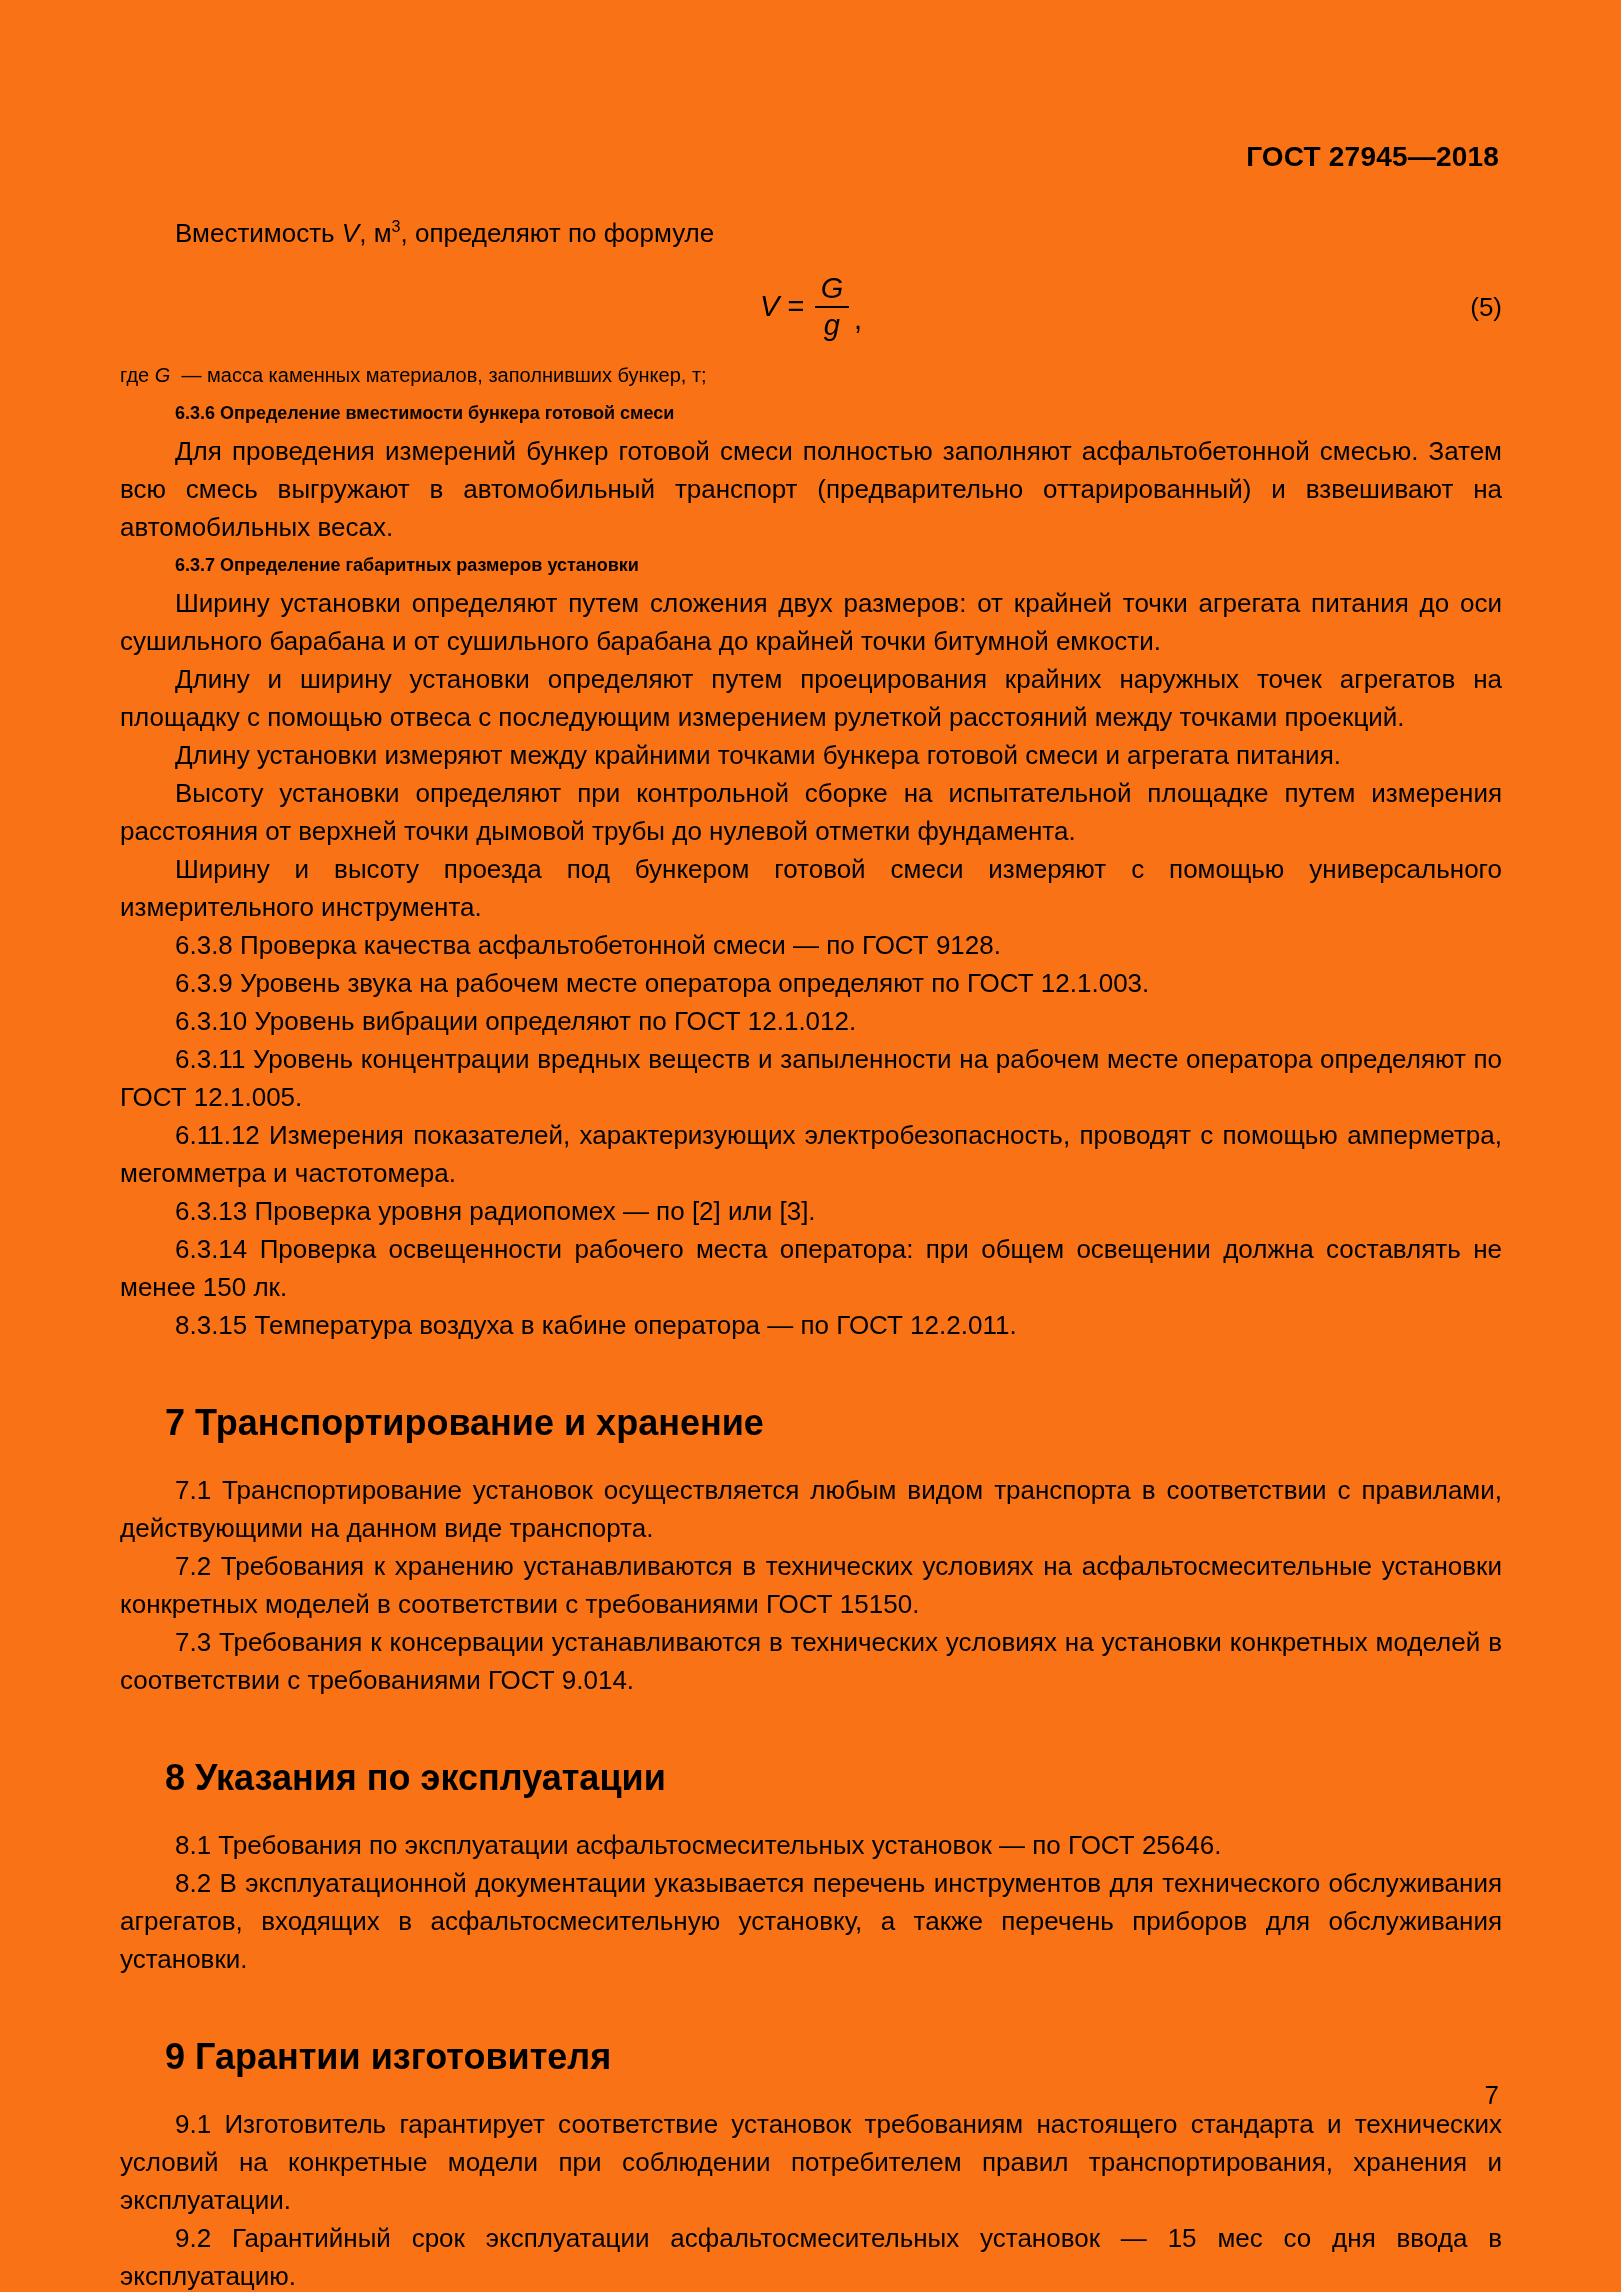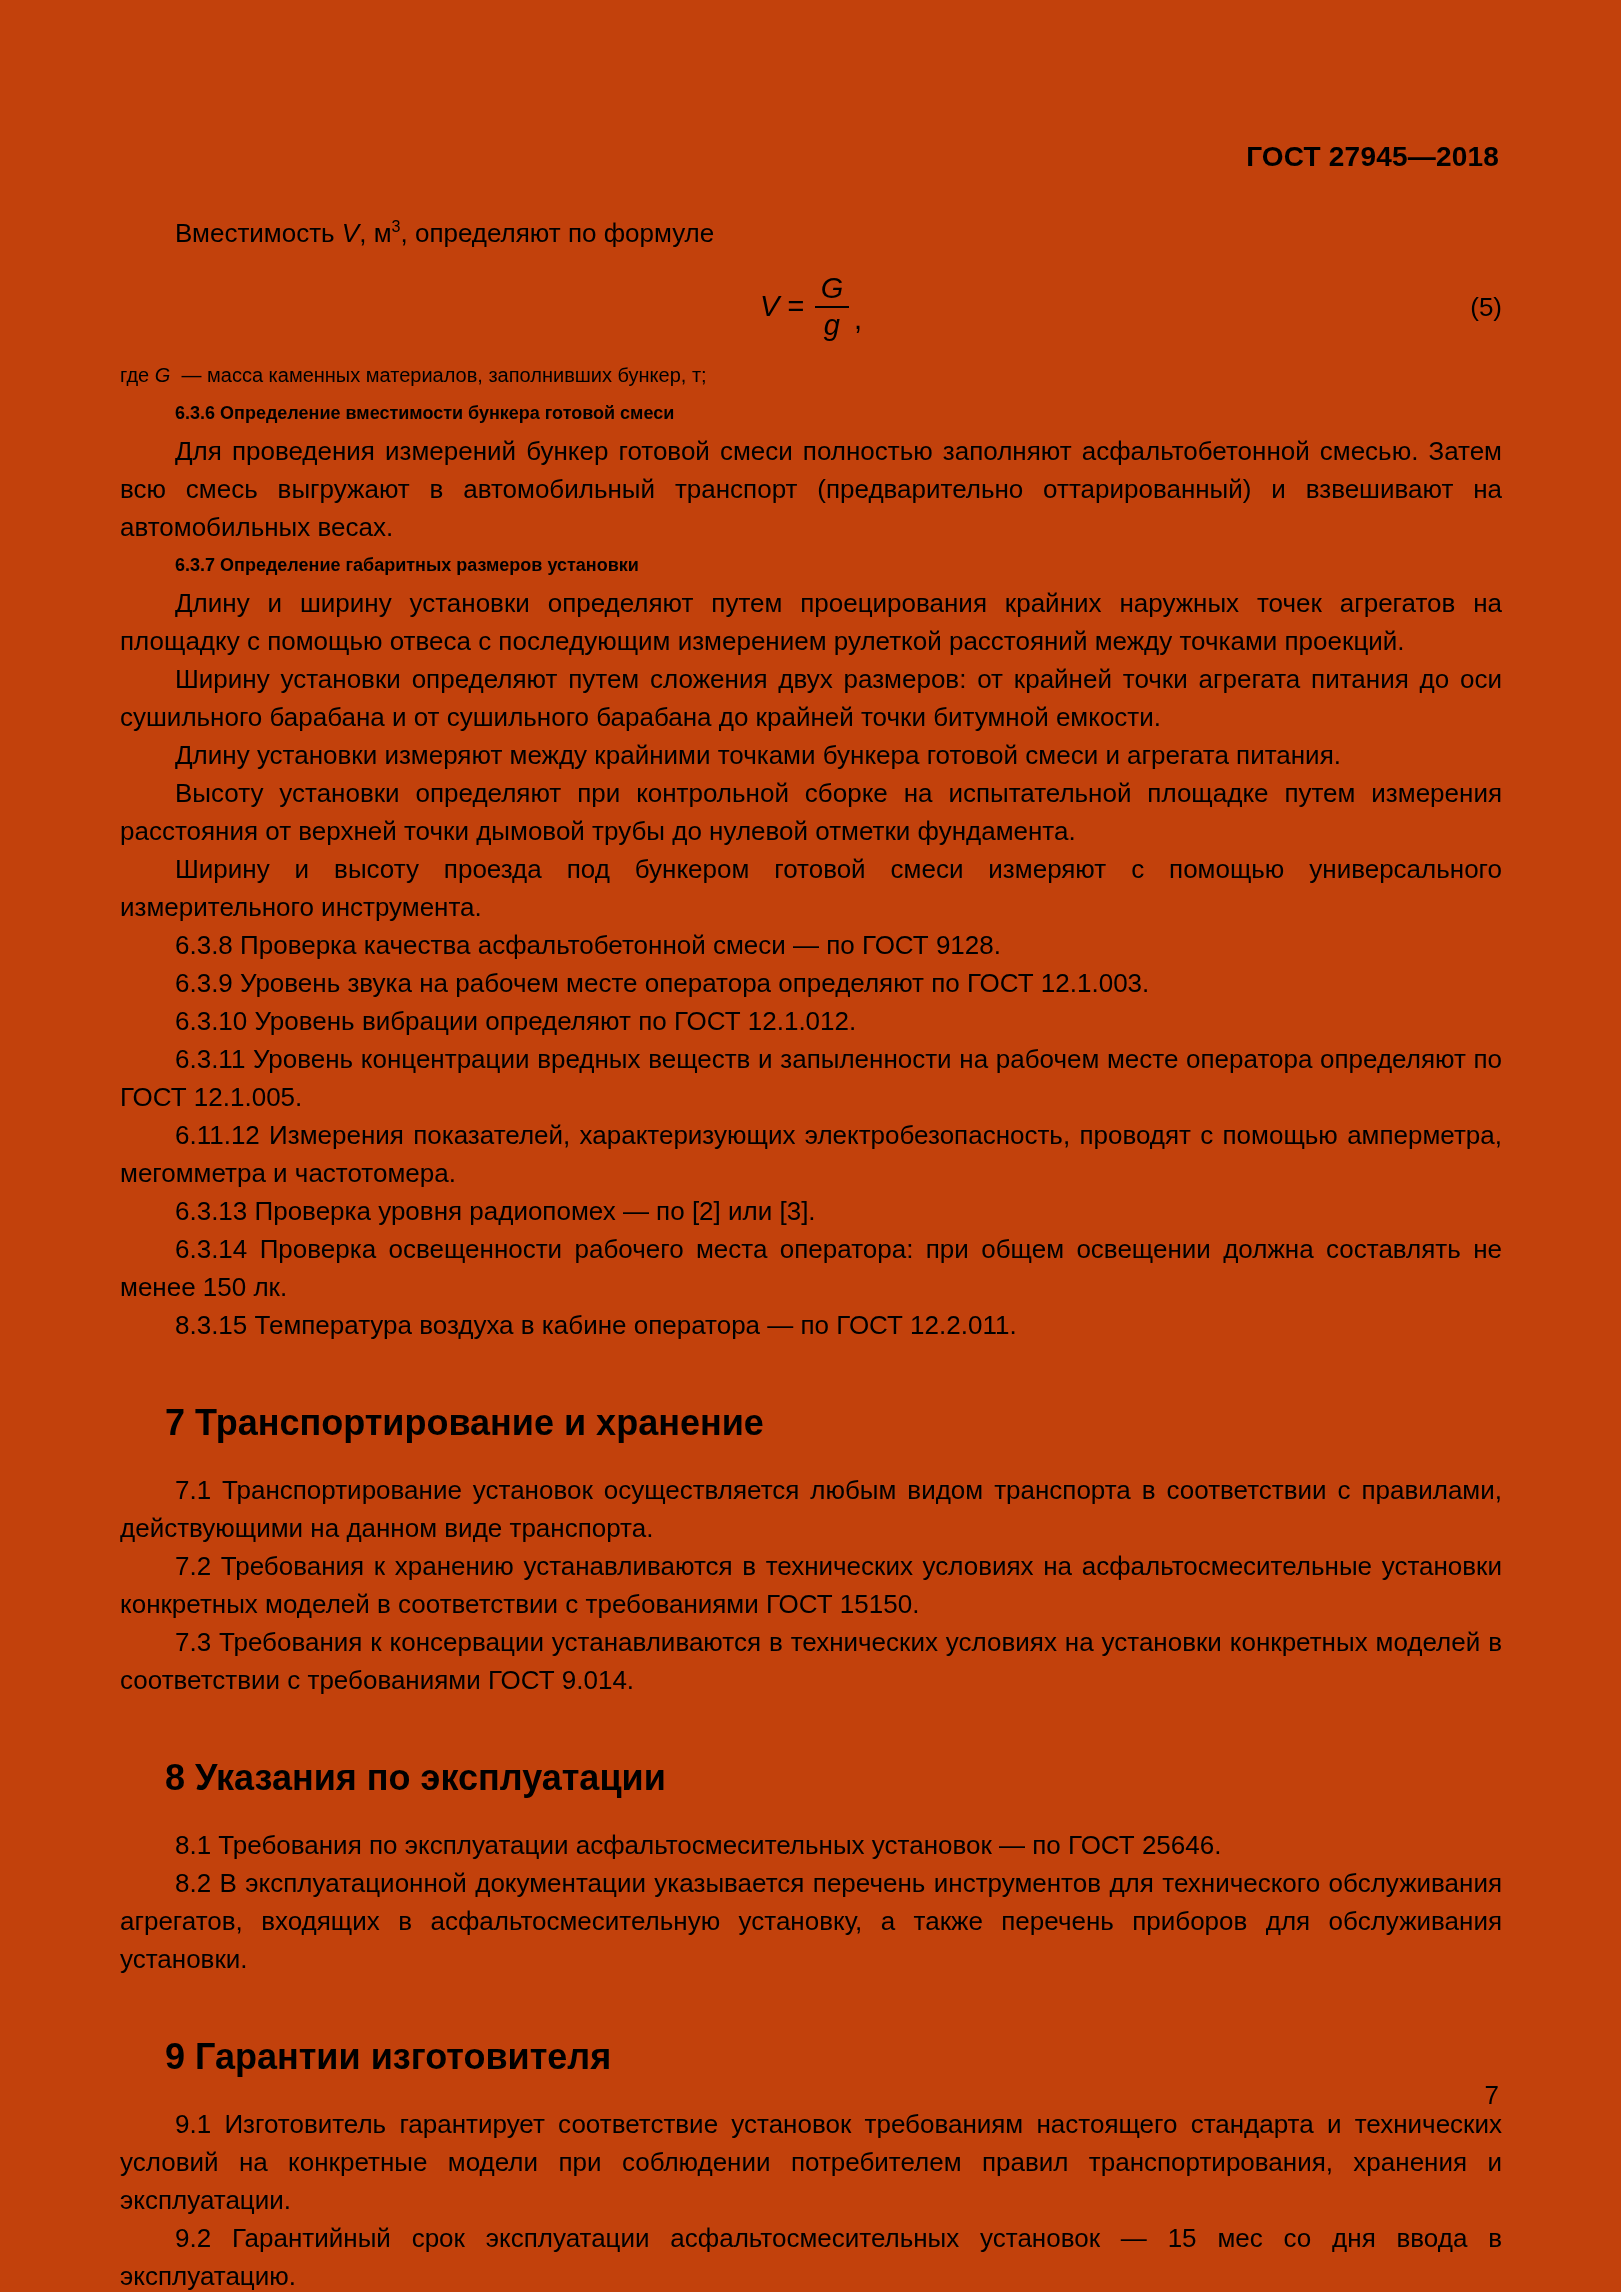--- a/index.html
+++ b/index.html
@@ -8,21 +8,21 @@
     background: #ffffff;
   }
   body {
     font-family: "Liberation Sans", sans-serif;
     color: #000000;
   }
   .page {
     position: relative;
     width: 1621px;
     height: 2293px;
-    background: #c2410c;
+    background: #f97316;
     box-sizing: border-box;
     overflow: hidden;
   }
   .header {
     position: absolute;
     top: 141px;
     right: 122px;
     font-size: 28px;
     font-weight: bold;
     letter-spacing: 0.2px;
@@ -165,22 +165,22 @@
     </div>
 
     <div class="where-block">
       <span class="where-line"><span>где</span>&nbsp;<span class="gvar">G</span>&nbsp;&nbsp;<span>—</span>&nbsp;<span>масса каменных материалов, заполнивших бункер, т;</span></span>
     </div>
 
     <p class="bold-head">6.3.6 Определение вместимости бункера готовой смеси</p>
     <p class="indent">Для проведения измерений бункер готовой смеси полностью заполняют асфальтобетонной смесью. Затем всю смесь выгружают в автомобильный транспорт (предварительно оттарированный) и взвешивают на автомобильных весах.</p>
 
     <p class="bold-head">6.3.7 Определение габаритных размеров установки</p>
+    <p class="indent">Ширину установки определяют путем сложения двух размеров: от крайней точки агрегата питания до оси сушильного барабана и от сушильного барабана до крайней точки битумной емкости.</p>
     <p class="indent">Длину и ширину установки определяют путем проецирования крайних наружных точек агрегатов на площадку с помощью отвеса с последующим измерением рулеткой расстояний между точками проекций.</p>
-    <p class="indent">Ширину установки определяют путем сложения двух размеров: от крайней точки агрегата питания до оси сушильного барабана и от сушильного барабана до крайней точки битумной емкости.</p>
     <p class="indent">Длину установки измеряют между крайними точками бункера готовой смеси и агрегата питания.</p>
     <p class="indent">Высоту установки определяют при контрольной сборке на испытательной площадке путем измерения расстояния от верхней точки дымовой трубы до нулевой отметки фундамента.</p>
     <p class="indent">Ширину и высоту проезда под бункером готовой смеси измеряют с помощью универсального измерительного инструмента.</p>
 
     <p class="indent">6.3.8 Проверка качества асфальтобетонной смеси — по ГОСТ 9128.</p>
     <p class="indent">6.3.9 Уровень звука на рабочем месте оператора определяют по ГОСТ 12.1.003.</p>
     <p class="indent">6.3.10 Уровень вибрации определяют по ГОСТ 12.1.012.</p>
     <p class="indent">6.3.11 Уровень концентрации вредных веществ и запыленности на рабочем месте оператора определяют по ГОСТ 12.1.005.</p>
     <p class="indent">6.11.12 Измерения показателей, характеризующих электробезопасность, проводят с помощью амперметра, мегомметра и частотомера.</p>
     <p class="indent">6.3.13 Проверка уровня радиопомех — по [2] или [3].</p>

